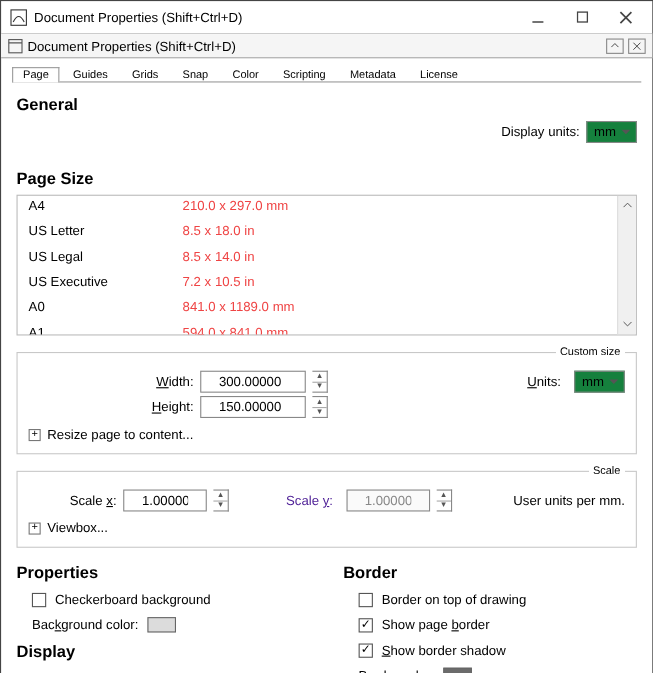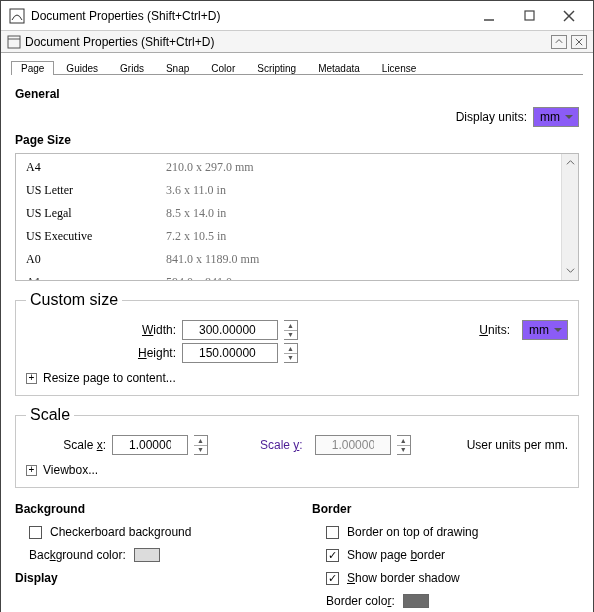--- a/index.html
+++ b/index.html
@@ -53,61 +53,61 @@
     border-color: #999;
     background: #fff;
     position: relative;
     z-index: 2;
   }
   .tabstrip-line {
     height: 1px; background: #999; margin: -1px 10px 0 10px;
     position: relative; z-index: 1;
   }
   .tab-content { padding: 8px 14px 14px 14px; }
-  .section-header { font-weight: bold; margin: 4px 0 6px 0; font-size: 12px; }
+  .section-header { font-weight: bold; margin: 4px 0 6px 0; font-size: 15px; }
   .row { display: flex; align-items: center; }
   .right { justify-content: flex-end; }
   .label { margin-right: 6px; }
   .select {
-    height: 20px; border: 1px solid #888; background: #8b5cf6;
+    height: 20px; border: 1px solid #888; background: #15803d;
     padding: 0 18px 0 6px; position: relative; min-width: 46px;
     display: inline-flex; align-items: center;
   }
   .select::after {
     content: ""; position: absolute; right: 5px; top: 7px;
     border: 4px solid transparent; border-top-color: #555;
   }
   .sizes-box {
     border: 1px solid #bbb; margin-top: 2px;
     position: relative;
     height: 128px; overflow: hidden;
   }
   .sizes-inner { padding: 2px 0; }
   .size-row {
-    display: flex; height: 23px; align-items: center; padding: 0 10px; font-family: Liberation Serif, serif;
+    display: flex; height: 23px; padding: 0 10px;
   }
   .size-name { width: 140px; }
-  .size-dims { color: #737373; }
+  .size-dims { color: #ef4444; }
   .vscroll {
     position: absolute; right: 0; top: 0; bottom: 0; width: 17px;
     background: #f0f0f0; border-left: 1px solid #ddd;
     display: flex; flex-direction: column; align-items: center; justify-content: space-between;
     padding: 2px 0;
   }
   .radio {
     width: 13px; height: 13px; border: 1px solid #555; border-radius: 50%;
     display: inline-flex; align-items: center; justify-content: center; margin: 0 4px 0 10px;
   }
   .radio.checked::after {
     content: ""; width: 7px; height: 7px; background: #000; border-radius: 50%;
   }
   fieldset.group {
     border: 1px solid #c8c8c8; margin: 10px 0 0 0; padding: 8px 10px 10px 10px;
   }
-  fieldset.group legend { padding: 0 4px; font-size: 16px; }
+  fieldset.group legend { padding: 0 4px; font-size: 10px; text-align: right; }
   .form-row { display: flex; align-items: center; margin: 3px 0; gap: 6px; }
   .form-lbl { width: 150px; text-align: right; }
   .ul { text-decoration: underline; }
   input.txt {
     height: 20px; width: 96px; border: 1px solid #888;
     padding: 0 16px; font-family: inherit; font-size: 12px;
   }
   input.txt.wide { width: 76px; }
   .spinner {
     display: inline-flex; flex-direction: column; border: 1px solid #888; border-left: none;
@@ -205,30 +205,30 @@
   <div class="tab-content">
 
     <div class="section-header">General</div>
     <div class="row right">
       <span class="label">Display units:</span>
       <div class="select">
         <span>mm</span>
       </div>
     </div>
 
-    <div class="section-header" style="margin-top:6px">Page Size</div>
+    <div class="section-header" style="margin-top:24px">Page Size</div>
     <div class="sizes-box">
       <div class="sizes-inner">
         <div class="size-row">
           <span class="size-name">A4</span>
           <span class="size-dims">210.0 x 297.0 mm</span>
         </div>
         <div class="size-row">
           <span class="size-name">US Letter</span>
-          <span class="size-dims">3.6 x 11.0 in</span>
+          <span class="size-dims">8.5 x 18.0 in</span>
         </div>
         <div class="size-row">
           <span class="size-name">US Legal</span>
           <span class="size-dims">8.5 x 14.0 in</span>
         </div>
         <div class="size-row">
           <span class="size-name">US Executive</span>
           <span class="size-dims">7.2 x 10.5 in</span>
         </div>
         <div class="size-row">
@@ -314,21 +314,21 @@
         <span>User units per mm.</span>
       </div>
       <div class="disclosure">
         <span class="plusbox">+</span>
         <span>Viewbox...</span>
       </div>
     </fieldset>
 
     <div class="two-col">
       <div class="col">
-        <div class="section-header">Background</div>
+        <div class="section-header">Properties</div>
         <div class="check-row">
           <span class="checkbox"></span>
           <span>Checkerboard background</span>
         </div>
         <div class="check-row">
           <span>
             <span>Bac</span><span class="ul">k</span><span>ground color:</span>
           </span>
           <span class="swatch light"></span>
         </div>

